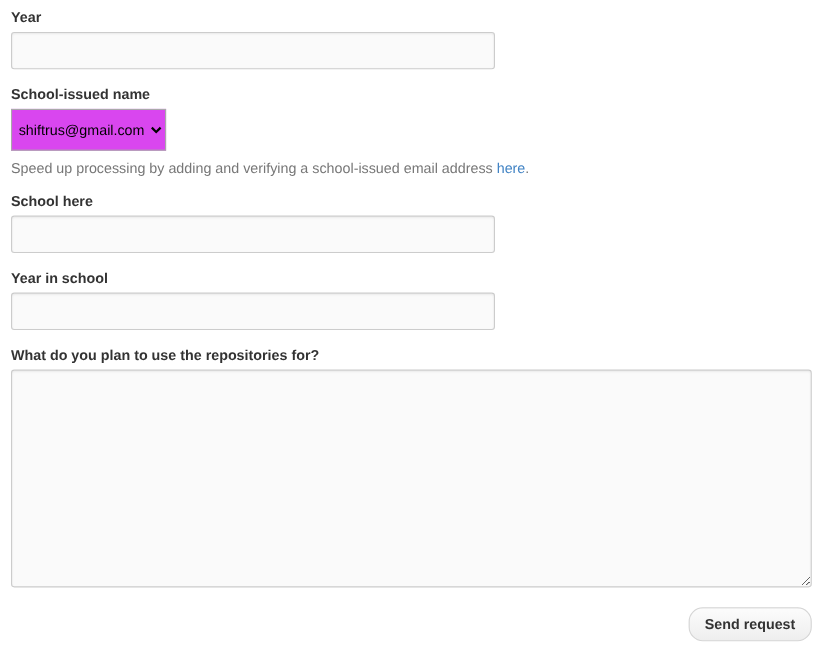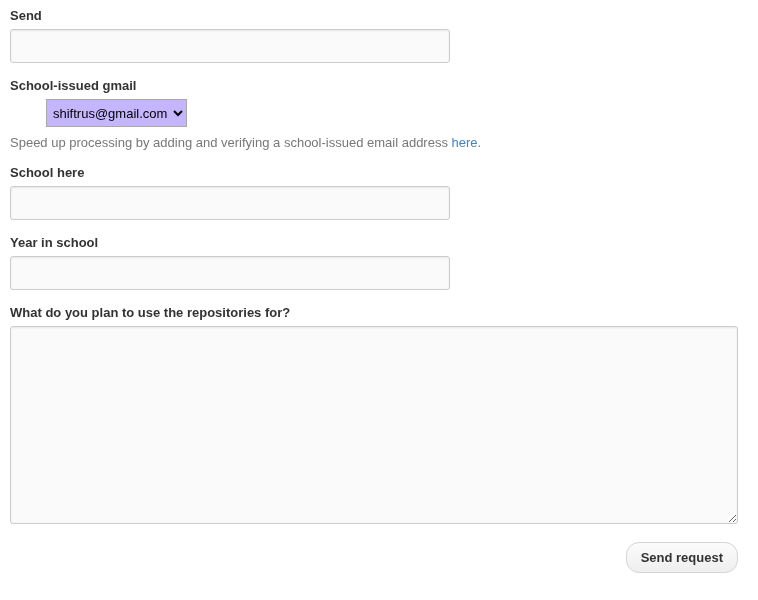--- a/index.html
+++ b/index.html
@@ -32,24 +32,23 @@
       font-size: 13px;
       color: #333;
       background-color: #fafafa;
       border: 1px solid #ccc;
       border-radius: 3px;
       box-shadow: inset 0 1px 2px rgba(0,0,0,0.075);
     }
     .select-input {
       font-size: 13px;
       padding: 1px 2px;
-      background: #c4b5fd;
+      background: #d946ef;
       border: 1px solid #a9a9a9;
-      height: 28px;
-      margin-left: 36px;
+      height: 38px;
     }
     .hint-text {
       color: #777;
       font-size: 13px;
       margin-top: 8px;
       margin-bottom: 0;
     }
     .hint-text a {
       color: #4183c4;
       text-decoration: none;
@@ -84,26 +83,26 @@
       border-radius: 13px;
       cursor: pointer;
     }
   </style>
 </head>
 <body>
 
 <form>
 
   <div class="form-group">
-    <label>Send</label>
+    <label>Year</label>
     <input type="text" class="text-input" value="" style="">
   </div>
 
   <div class="form-group">
-    <label>School-issued gmail</label>
+    <label>School-issued name</label>
     <select class="select-input">
       <option>shiftrus@gmail.com</option>
     </select>
     <p class="hint-text">
       <span>Speed up processing by adding and verifying a school-issued email address </span><a href="#">here</a><span>.</span>
     </p>
   </div>
 
   <div class="form-group">
     <label>School here</label>

